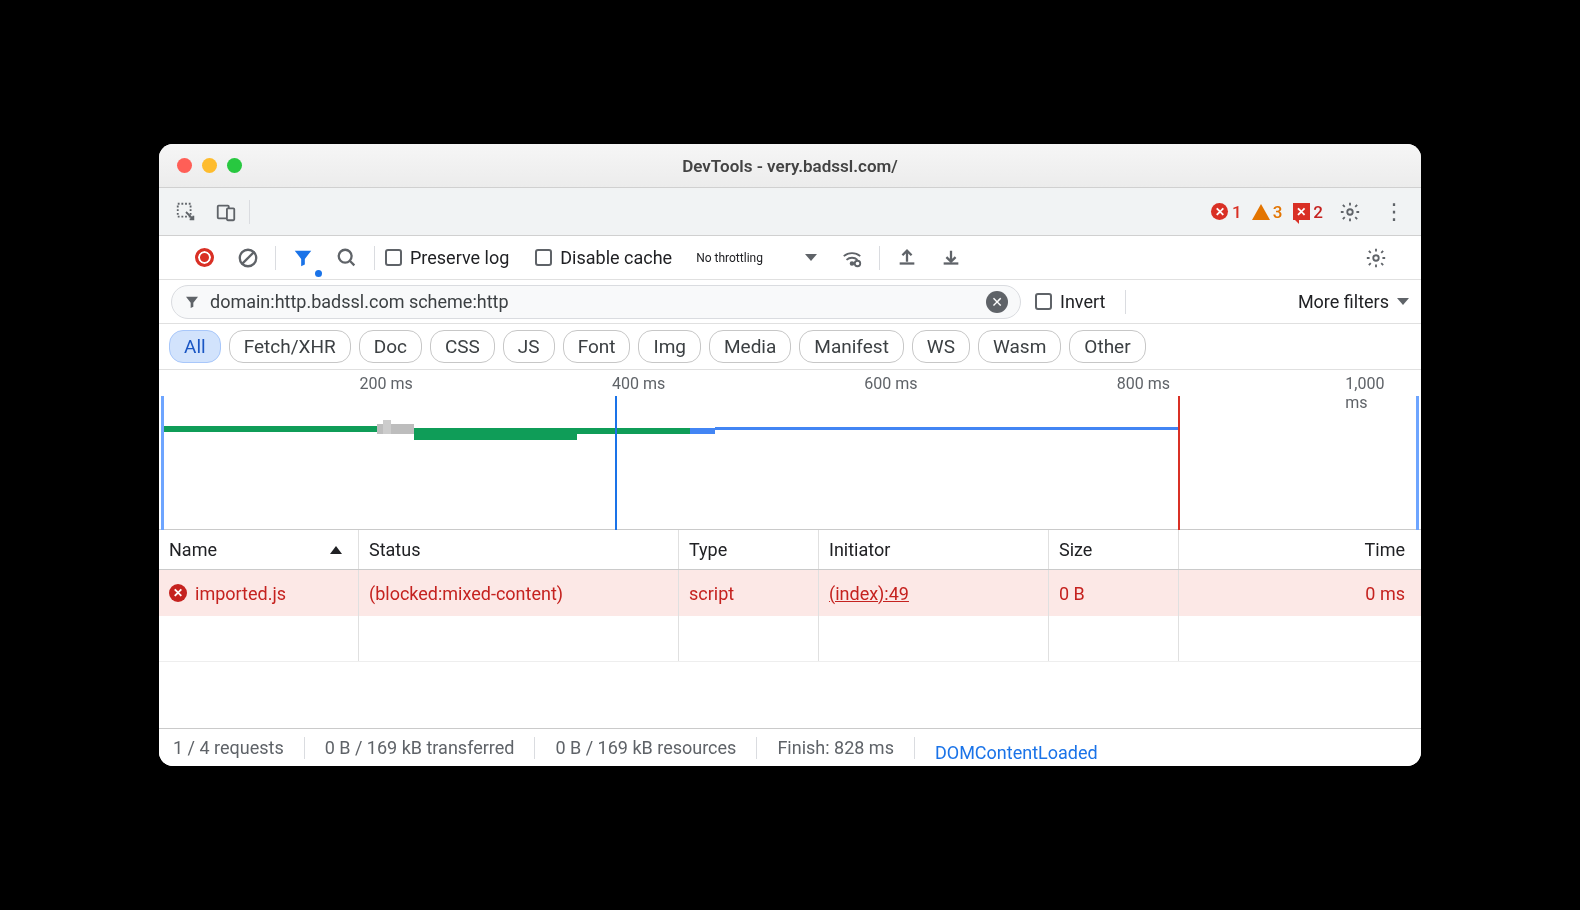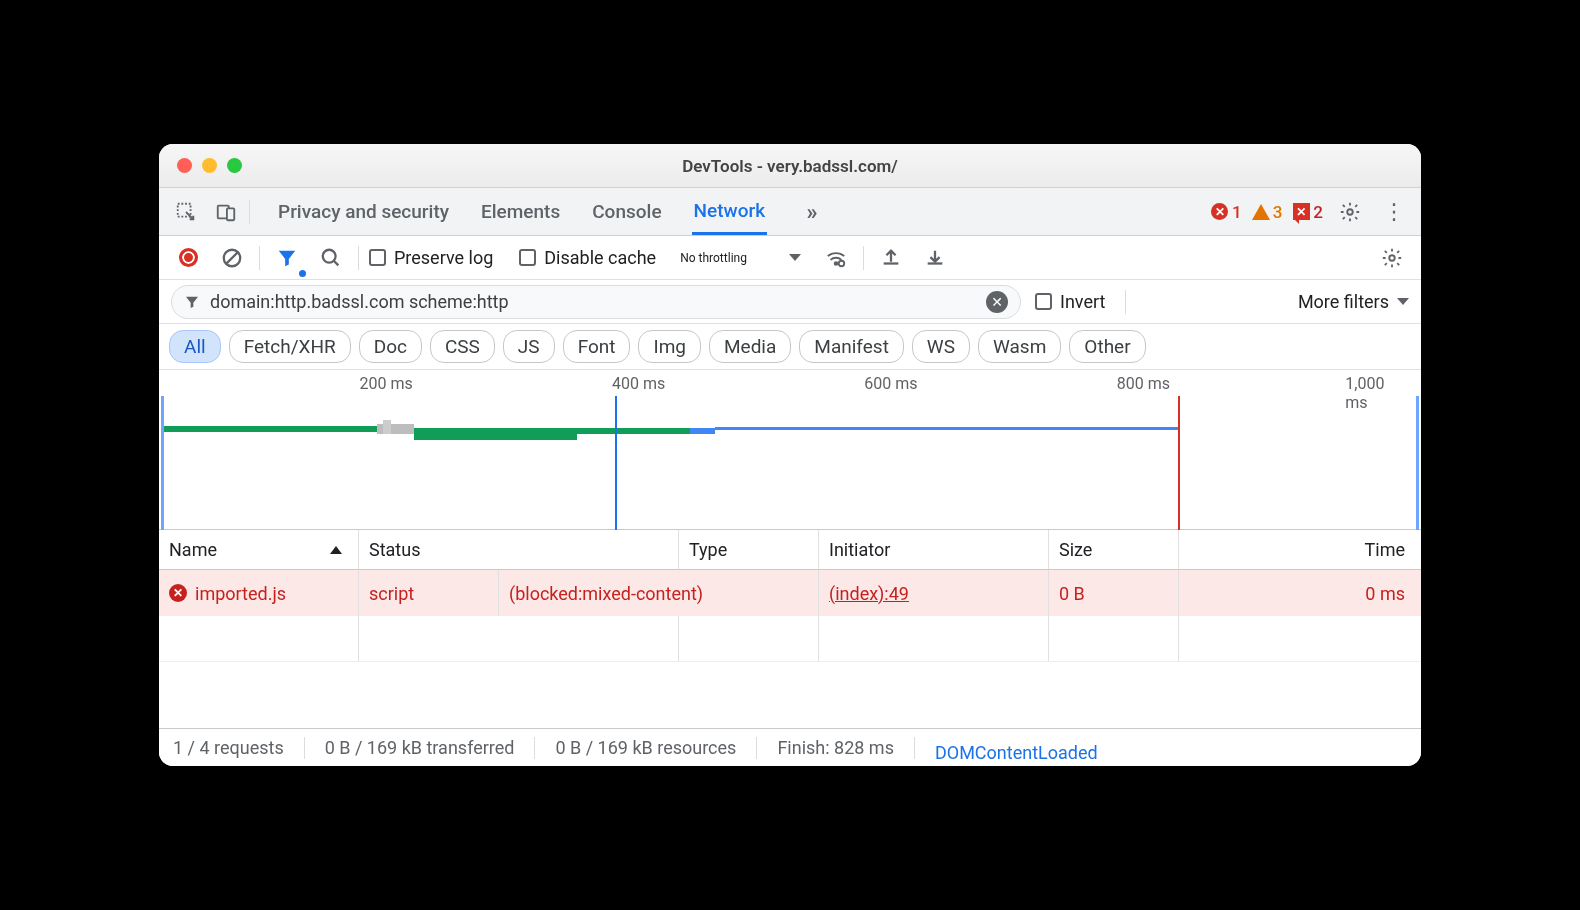--- a/index.html
+++ b/index.html
@@ -70,21 +70,21 @@
   .warn-tri { width:0; height:0; border-left:9px solid transparent; border-right:9px solid transparent; border-bottom:16px solid #e37400; position:relative; }
   .issue-sq { width:17px; height:17px; background:#d93025; color:#fff; font-size:12px; font-weight:700; display:flex; align-items:center; justify-content:center; position:relative; }
   .issue-sq::after { content:''; position:absolute; bottom:-4px; left:2px; border-left:4px solid transparent; border-top:4px solid #d93025; }
 
   
   .toolbar {
     height:44px;
     border-bottom:1px solid #e0e0e0;
     display:flex;
     align-items:center;
-    padding: 0 12px;
+    padding: 0 28px;
     gap:10px;
     background:#fff;
   }
   .record-btn { width:19px; height:19px; border-radius:50%; border:3px solid #d93025; background:#d93025; box-shadow: inset 0 0 0 2px #fff; }
   .divider { width:1px; height:24px; background:#dadce0; }
   .funnel-icon { color:#1a73e8; position:relative; }
   .funnel-icon::after { content:''; position:absolute; bottom:-2px; right:-2px; width:7px; height:7px; border-radius:50%; background:#1a73e8; }
   .chk { display:flex; align-items:center; gap:8px; font-size:18px; color:#202124; }
   .chkbox { width:17px; height:17px; border:2px solid #5f6368; border-radius:3px; }
   .throttle { display:flex; align-items:center; gap:6px; font-size:12px; color:#202124; }
@@ -216,27 +216,20 @@
           <path d="M12 12 L20 20 M20 16 L20 20 L16 20" fill="currentColor"></path>
         </svg>
     </div>
     <div class="icon-btn">
       <svg viewBox="0 0 24 24" fill="none" stroke="currentColor" stroke-width="2">
           <rect x="3" y="5" width="12" height="14" rx="1"></rect>
           <rect x="13" y="8" width="8" height="13" rx="1" fill="#f1f3f4"></rect>
         </svg>
     </div>
     <div class="divider"></div>
-    <div class="tabs">
-      <div class="tab">Privacy and security</div>
-      <div class="tab">Elements</div>
-      <div class="tab">Console</div>
-      <div class="tab active">Network</div>
-      <div class="icon-btn" style="font-size:22px;font-weight:700;">»</div>
-    </div>
     <div class="tabs-right">
       <div class="badge err">
         <span class="badge-icon">
             <span class="err-circle">✕</span>
           </span>
         <span>1</span>
       </div>
       <div class="badge warn">
         <span class="badge-icon">
             <span class="warn-tri"></span>
@@ -401,25 +394,25 @@
         <span>Time</span>
       </div>
   </div>
 
   <div class="table-body">
     <div class="tr error">
       <div class="td col-name">
         <span class="err-icon-sm">✕</span>
         <span>imported.js</span>
       </div>
+      <div class="td col-status">
+          <span>(blocked:mixed-content)</span>
+        </div>
       <div class="td col-type">
           <span>script</span>
-        </div>
-      <div class="td col-status">
-          <span>(blocked:mixed-content)</span>
         </div>
       <div class="td col-init">
           <span class="link-u">(index):49</span>
         </div>
       <div class="td col-size">
           <span>0 B</span>
         </div>
       <div class="td col-time">
           <span>0 ms</span>
         </div>

